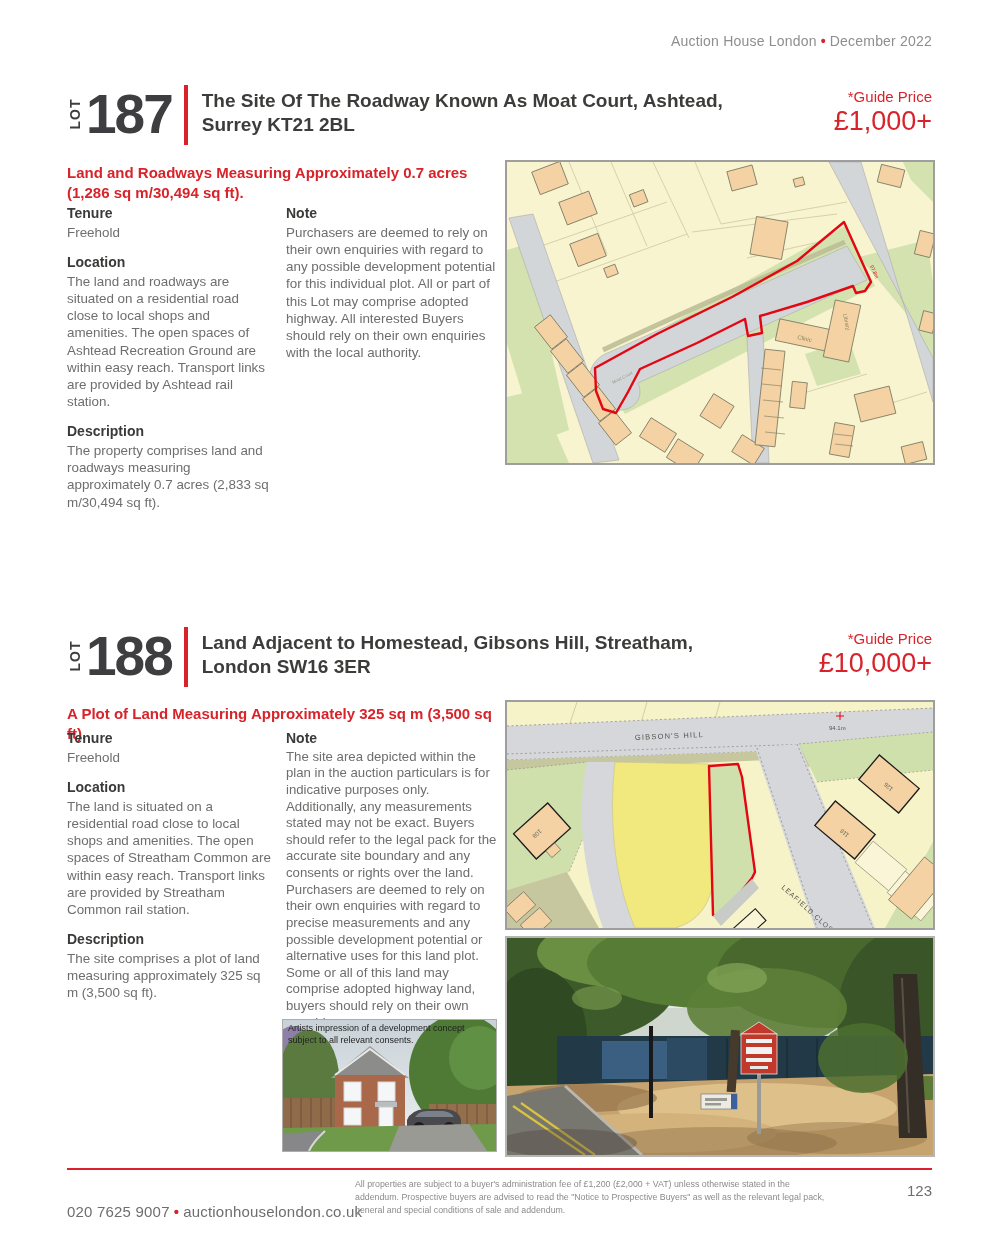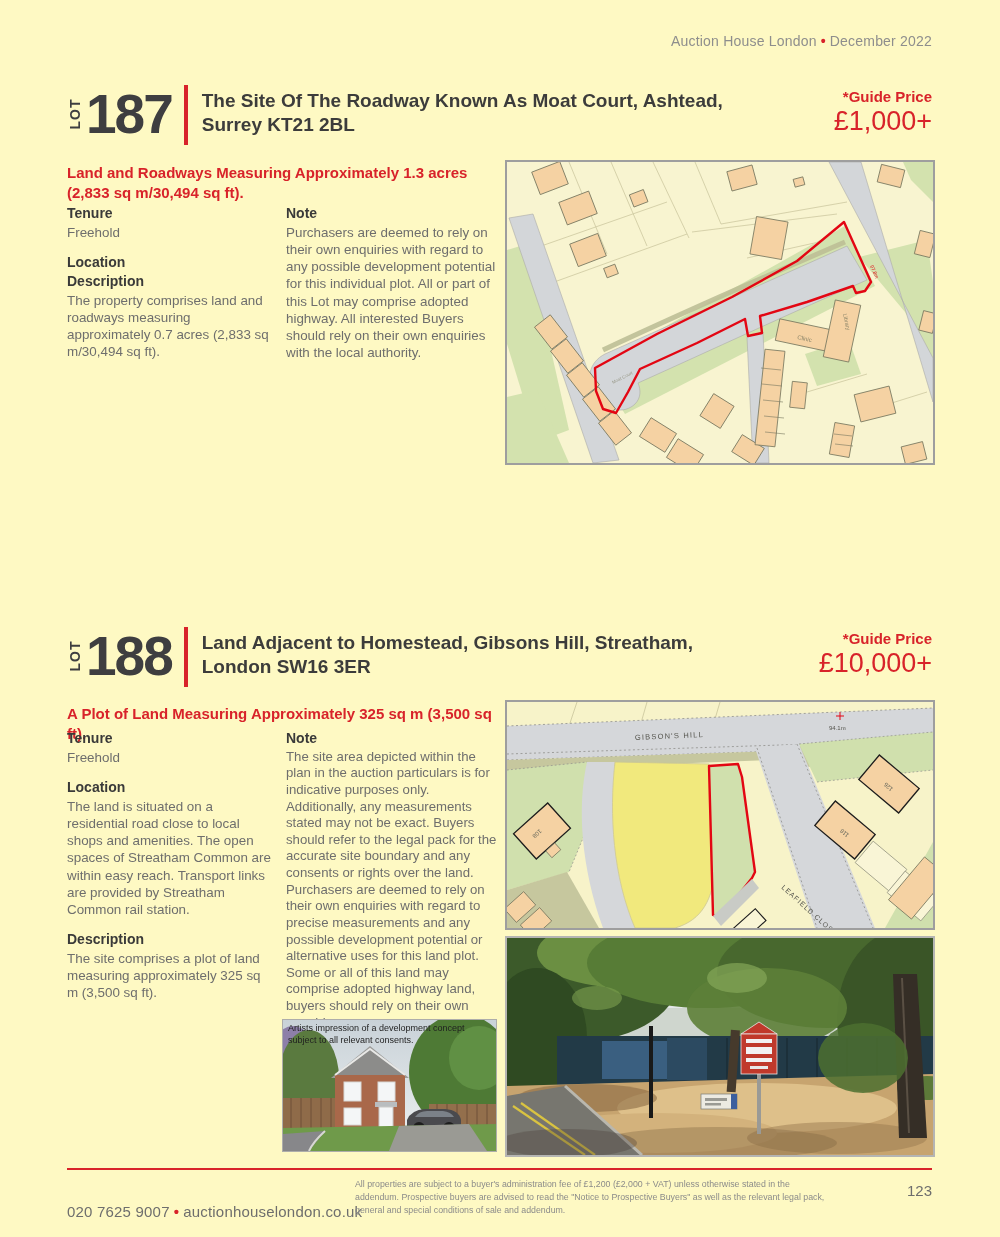--- a/index.html
+++ b/index.html
@@ -5,38 +5,38 @@
   :root{
     --red:#D8232A;
     --map-red:#E30613;
     --ink:#3C3C3B;
     --body:#6E6E6D;
     --muted:#8B8B8A;
   }
   *{box-sizing:border-box;}
   html,body{margin:0;padding:0;background:#e9e9e9;}
   .page{
-    position:relative;width:1000px;height:1237px;margin:0 auto;background:#fef9c3;
+    position:relative;width:1000px;height:1237px;margin:0 auto;background:#ffffff;
     font-family:"Liberation Sans", sans-serif;overflow:hidden;
   }
   .page-header{position:absolute;top:33px;right:68px;font-size:14px;color:#8E8E8D;letter-spacing:.2px;}
   .dot{color:var(--red);font-weight:bold;padding:0 4px;}
 
   .lot-header{position:absolute;left:64px;right:68px;display:flex;align-items:flex-start;}
   .lot-vert{width:22px;height:58px;position:relative;flex:0 0 22px;}
   .lot-vert span{
     position:absolute;left:50%;top:50%;
     transform:translate(-50%,-50%) rotate(-90deg);
     font-size:14px;font-weight:bold;letter-spacing:1px;color:#3E3E40;white-space:nowrap;
   }
   .lot-number{font-size:55px;font-weight:bold;color:#3E3E40;line-height:58px;letter-spacing:-2px;flex:0 0 auto;}
   .lot-divider{width:4px;height:60px;background:var(--red);margin:0 14px 0 12px;flex:0 0 4px;}
   .lot-title{font-size:19px;font-weight:bold;color:var(--ink);line-height:1.25;max-width:548px;padding-top:4px;}
   .guide{margin-left:auto;text-align:right;padding-top:3px;white-space:nowrap;}
-  .guide-label{color:var(--red);font-size:15px;font-weight:700;}
+  .guide-label{color:var(--red);font-size:15px;font-weight:400;}
   .guide-price{color:var(--red);font-size:27px;font-weight:normal;line-height:1.2;}
 
   .lot-subtitle{position:absolute;left:67px;width:432px;color:var(--red);font-weight:bold;font-size:15px;line-height:1.3;}
   .col{position:absolute;font-size:13.4px;color:var(--body);line-height:1.28;}
   .col h4{font-size:14px;color:#3A3A39;margin:0 0 1px 0;font-weight:bold;}
   .col p{margin:0 4px 13px 0;}
   .col p.tight{margin:0;}
 
   .block{position:absolute;}
   .map-frame{border:2px solid #9E9E9E;background:#f7f3c9;}
@@ -69,26 +69,27 @@
       </div>
     <div class="lot-number">187</div>
     <div class="lot-divider"></div>
     <div class="lot-title">The Site Of The Roadway Known As Moat Court, Ashtead, Surrey KT21 2BL</div>
     <div class="guide">
       <div class="guide-label">*Guide Price</div>
       <div class="guide-price">£1,000+</div>
     </div>
   </div>
 
-  <div class="lot-subtitle" style="top:163px;">Land and Roadways Measuring Approximately 1.3 acres (2,833 sq m/30,494 sq ft).</div>
+  <div class="lot-subtitle" style="top:163px;">Land and Roadways Measuring Approximately 0.7 acres (1,286 sq m/30,494 sq ft).</div>
 
   <div class="col" style="left:67px;top:205px;width:210px;">
     <h4>Tenure</h4>
     <p>Freehold</p>
     <h4>Location</h4>
+    <p>The land and roadways are situated on a residential road close to local shops and amenities. The open spaces of Ashtead Recreation Ground are within easy reach. Transport links are provided by Ashtead rail station.</p>
     <h4>Description</h4>
     <p>The property comprises land and roadways measuring approximately 0.7 acres (2,833 sq m/30,494 sq ft).</p>
   </div>
 
   <div class="col" style="left:286px;top:205px;width:215px;">
     <h4>Note</h4>
     <p class="tight">Purchasers are deemed to rely on their own enquiries with regard to any possible development potential for this individual plot. All or part of this Lot may comprise adopted highway. All interested Buyers should rely on their own enquiries with the local authority.</p>
   </div>
 
   <div class="block map-frame" style="left:505px;top:160px;width:430px;height:305px;">

